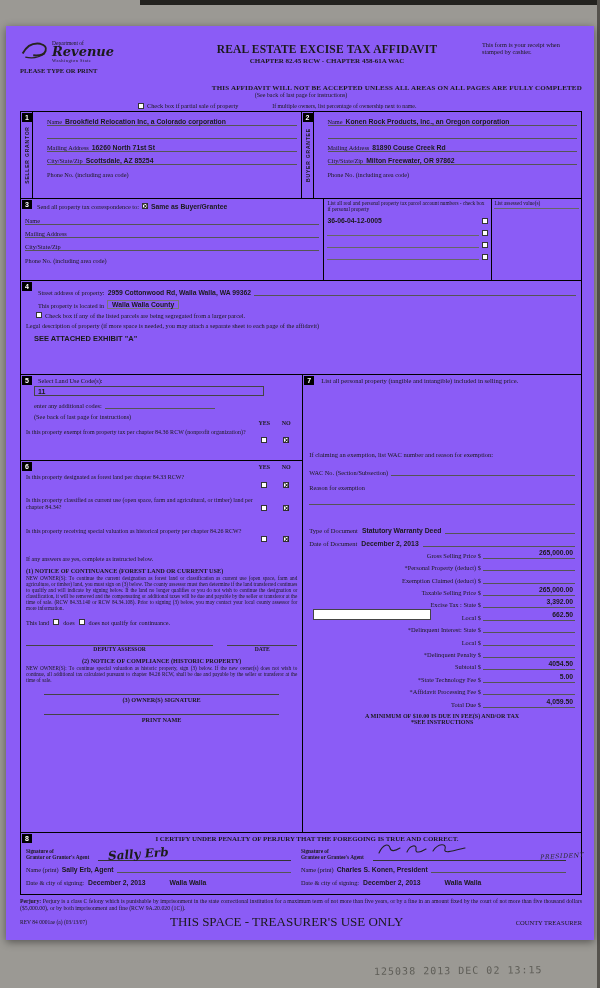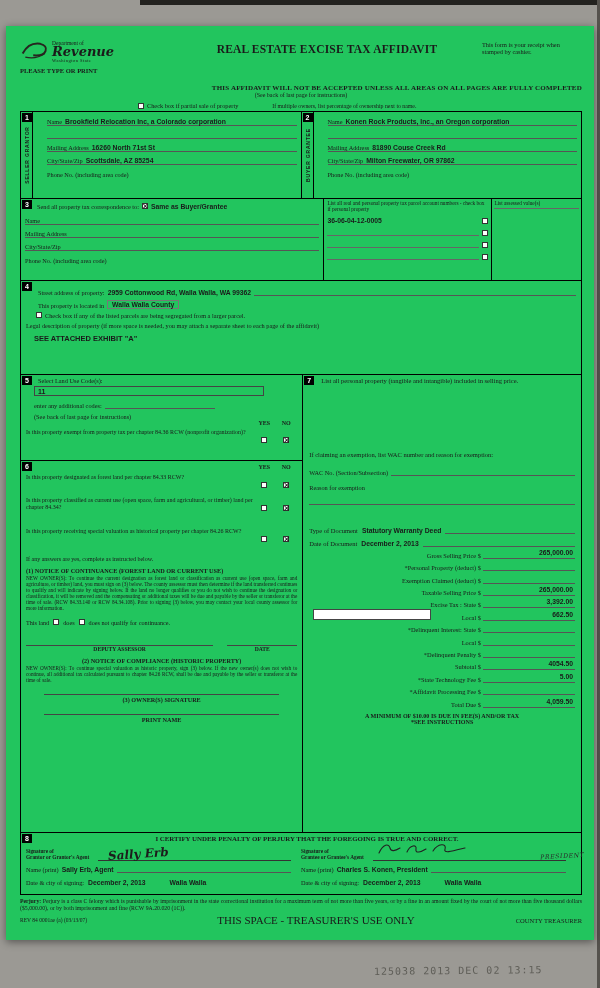--- a/index.html
+++ b/index.html
@@ -1,20 +1,20 @@
 <!DOCTYPE html>
 <html><head>
 <meta charset="utf-8">
 <style>
   *{margin:0;padding:0;box-sizing:border-box}
   html,body{width:600px;height:988px}
   body{background:#9b9994;font-family:"Liberation Serif",serif;color:#1a1a1a;position:relative;overflow:hidden}
   .scan-strip{position:absolute;top:0;left:140px;right:0;height:5px;background:#23221f}
   .scan-edge{position:absolute;top:0;right:0;width:3px;height:100%;background:#55524d}
-  .paper{position:absolute;left:6px;top:26px;width:588px;height:914px;background:#22c55e;box-shadow:0 2px 8px rgba(0,0,0,.45);padding:10px 12px 0 14px;overflow:hidden}
+  .paper{position:absolute;left:6px;top:26px;width:588px;height:914px;background:#8b5cf6;box-shadow:0 2px 8px rgba(0,0,0,.45);padding:10px 12px 0 14px;overflow:hidden}
 
   
   .numbox{display:inline-block;width:10px;height:9px;background:#000;color:#fff;font:bold 7px/9px "Liberation Sans",sans-serif;text-align:center}
   .numbox.abs{position:absolute;left:1px;top:1px}
   .cb{display:inline-block;width:6px;height:6px;border:1px solid #333;position:relative;vertical-align:middle;background:#fdfdfb;flex:none}
   .cb.checked::after{content:"✕";position:absolute;left:-1px;top:-2.5px;font:bold 8px "DejaVu Sans",sans-serif;color:#111}
   .lbl{font-size:6.3px}
   .val{font-family:"Liberation Sans",sans-serif;font-weight:bold;font-size:6.8px}
 
   
@@ -126,21 +126,21 @@
   .scrawl{position:absolute;left:4px;bottom:0}
   .president{position:absolute;right:-8px;top:8px;font:italic 6.2px "DejaVu Serif",serif;letter-spacing:.6px;transform:rotate(-3deg);color:#2a2a2a}
   .s8line{display:flex;align-items:flex-end;gap:3px;height:12px}
   .s8line .fill{flex:1;border-bottom:1px solid #555;height:9px}
   .s8date{display:flex;align-items:flex-end;gap:4px;height:13px}
   .s8city{margin-left:20px}
 
   .perjury{font-size:5.8px;line-height:6.5px;margin-top:3px;text-align:justify}
   .revrow{display:flex;align-items:center;margin-top:3px}
   .rev{font-size:5.5px;width:150px}
-  .tspace{flex:1;text-align:center;font-size:11px}
+  .tspace{flex:1;font-size:13px}
   .ctreas{width:120px;text-align:right;font-size:6.5px}
 
   .stamp{position:absolute;right:58px;bottom:12px;font-family:"DejaVu Sans Mono",monospace;font-size:10px;color:#5f5e58;letter-spacing:1px;transform:rotate(-.6deg)}
 </style>
 </head>
 <body>
 
 <div class="scan-strip"></div>
 <div class="scan-edge"></div>
 
@@ -158,20 +158,21 @@
         <span class="dept">
           <div class="dept-small">Department of</div>
           <div class="dept-big">Revenue</div>
           <div class="dept-sub">Washington State</div>
         </span>
       </div>
       <div class="type-print">PLEASE TYPE OR PRINT</div>
     </div>
     <div class="title-block">
       <div class="title">REAL ESTATE EXCISE TAX AFFIDAVIT</div>
+      <div class="subtitle">CHAPTER 82.45 RCW - CHAPTER 458-61A WAC</div>
     </div>
     <div class="receipt">This form is your receipt when stamped by cashier.</div>
   </div>
 
   <div class="warn">THIS AFFIDAVIT WILL NOT BE ACCEPTED UNLESS ALL AREAS ON ALL PAGES ARE FULLY COMPLETED</div>
   <div class="seeback">(See back of last page for instructions)</div>
 
   <div class="partial-row">
     <span class="partial-left">
       <span class="cb"></span>

